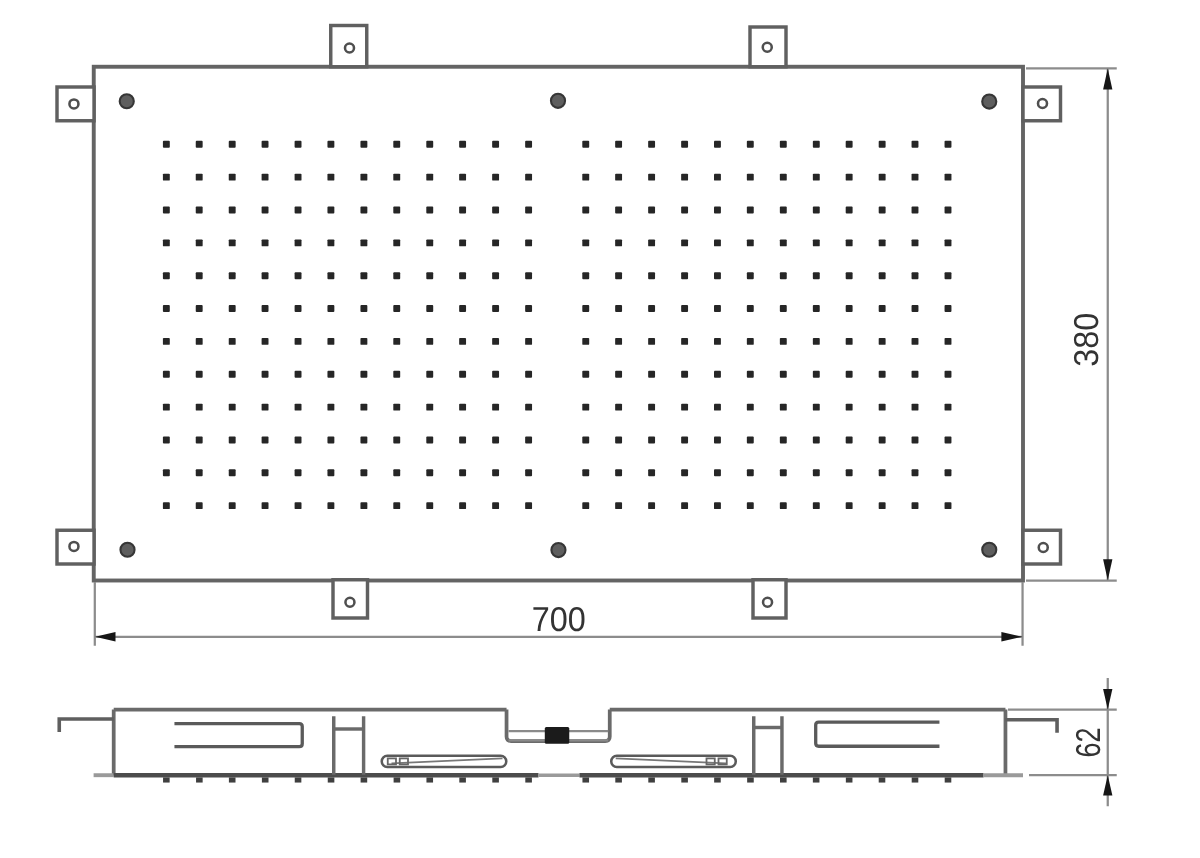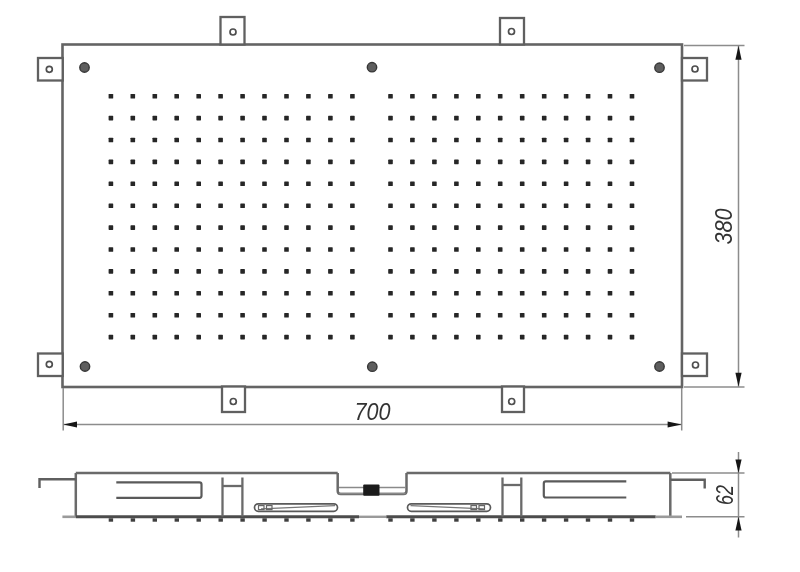--- a/index.html
+++ b/index.html
@@ -1,16 +1,16 @@
 <!DOCTYPE html>
 <html><head>
 <meta charset="utf-8">
 <style>
   html,body{margin:0;padding:0;background:#ffffff;}
-  .page{width:800px;height:572px;position:relative;background:#ffffff;overflow:hidden;font-style:italic;}
+  .page{width:800px;height:572px;position:relative;background:#ffffff;overflow:hidden;}
   svg{display:block;filter:blur(0.45px);}
   text{font-family:"Liberation Sans", sans-serif;fill:#333333;}
 </style>
 </head>
 <body>
 <div class="page">
 <svg width="800" height="572" viewBox="0 0 800 572" xmlns="http://www.w3.org/2000/svg">
 
   <rect x="62.5" y="44.5" width="619.5" height="342.5" fill="#ffffff" stroke="#646464" stroke-width="2.6"></rect>
 

